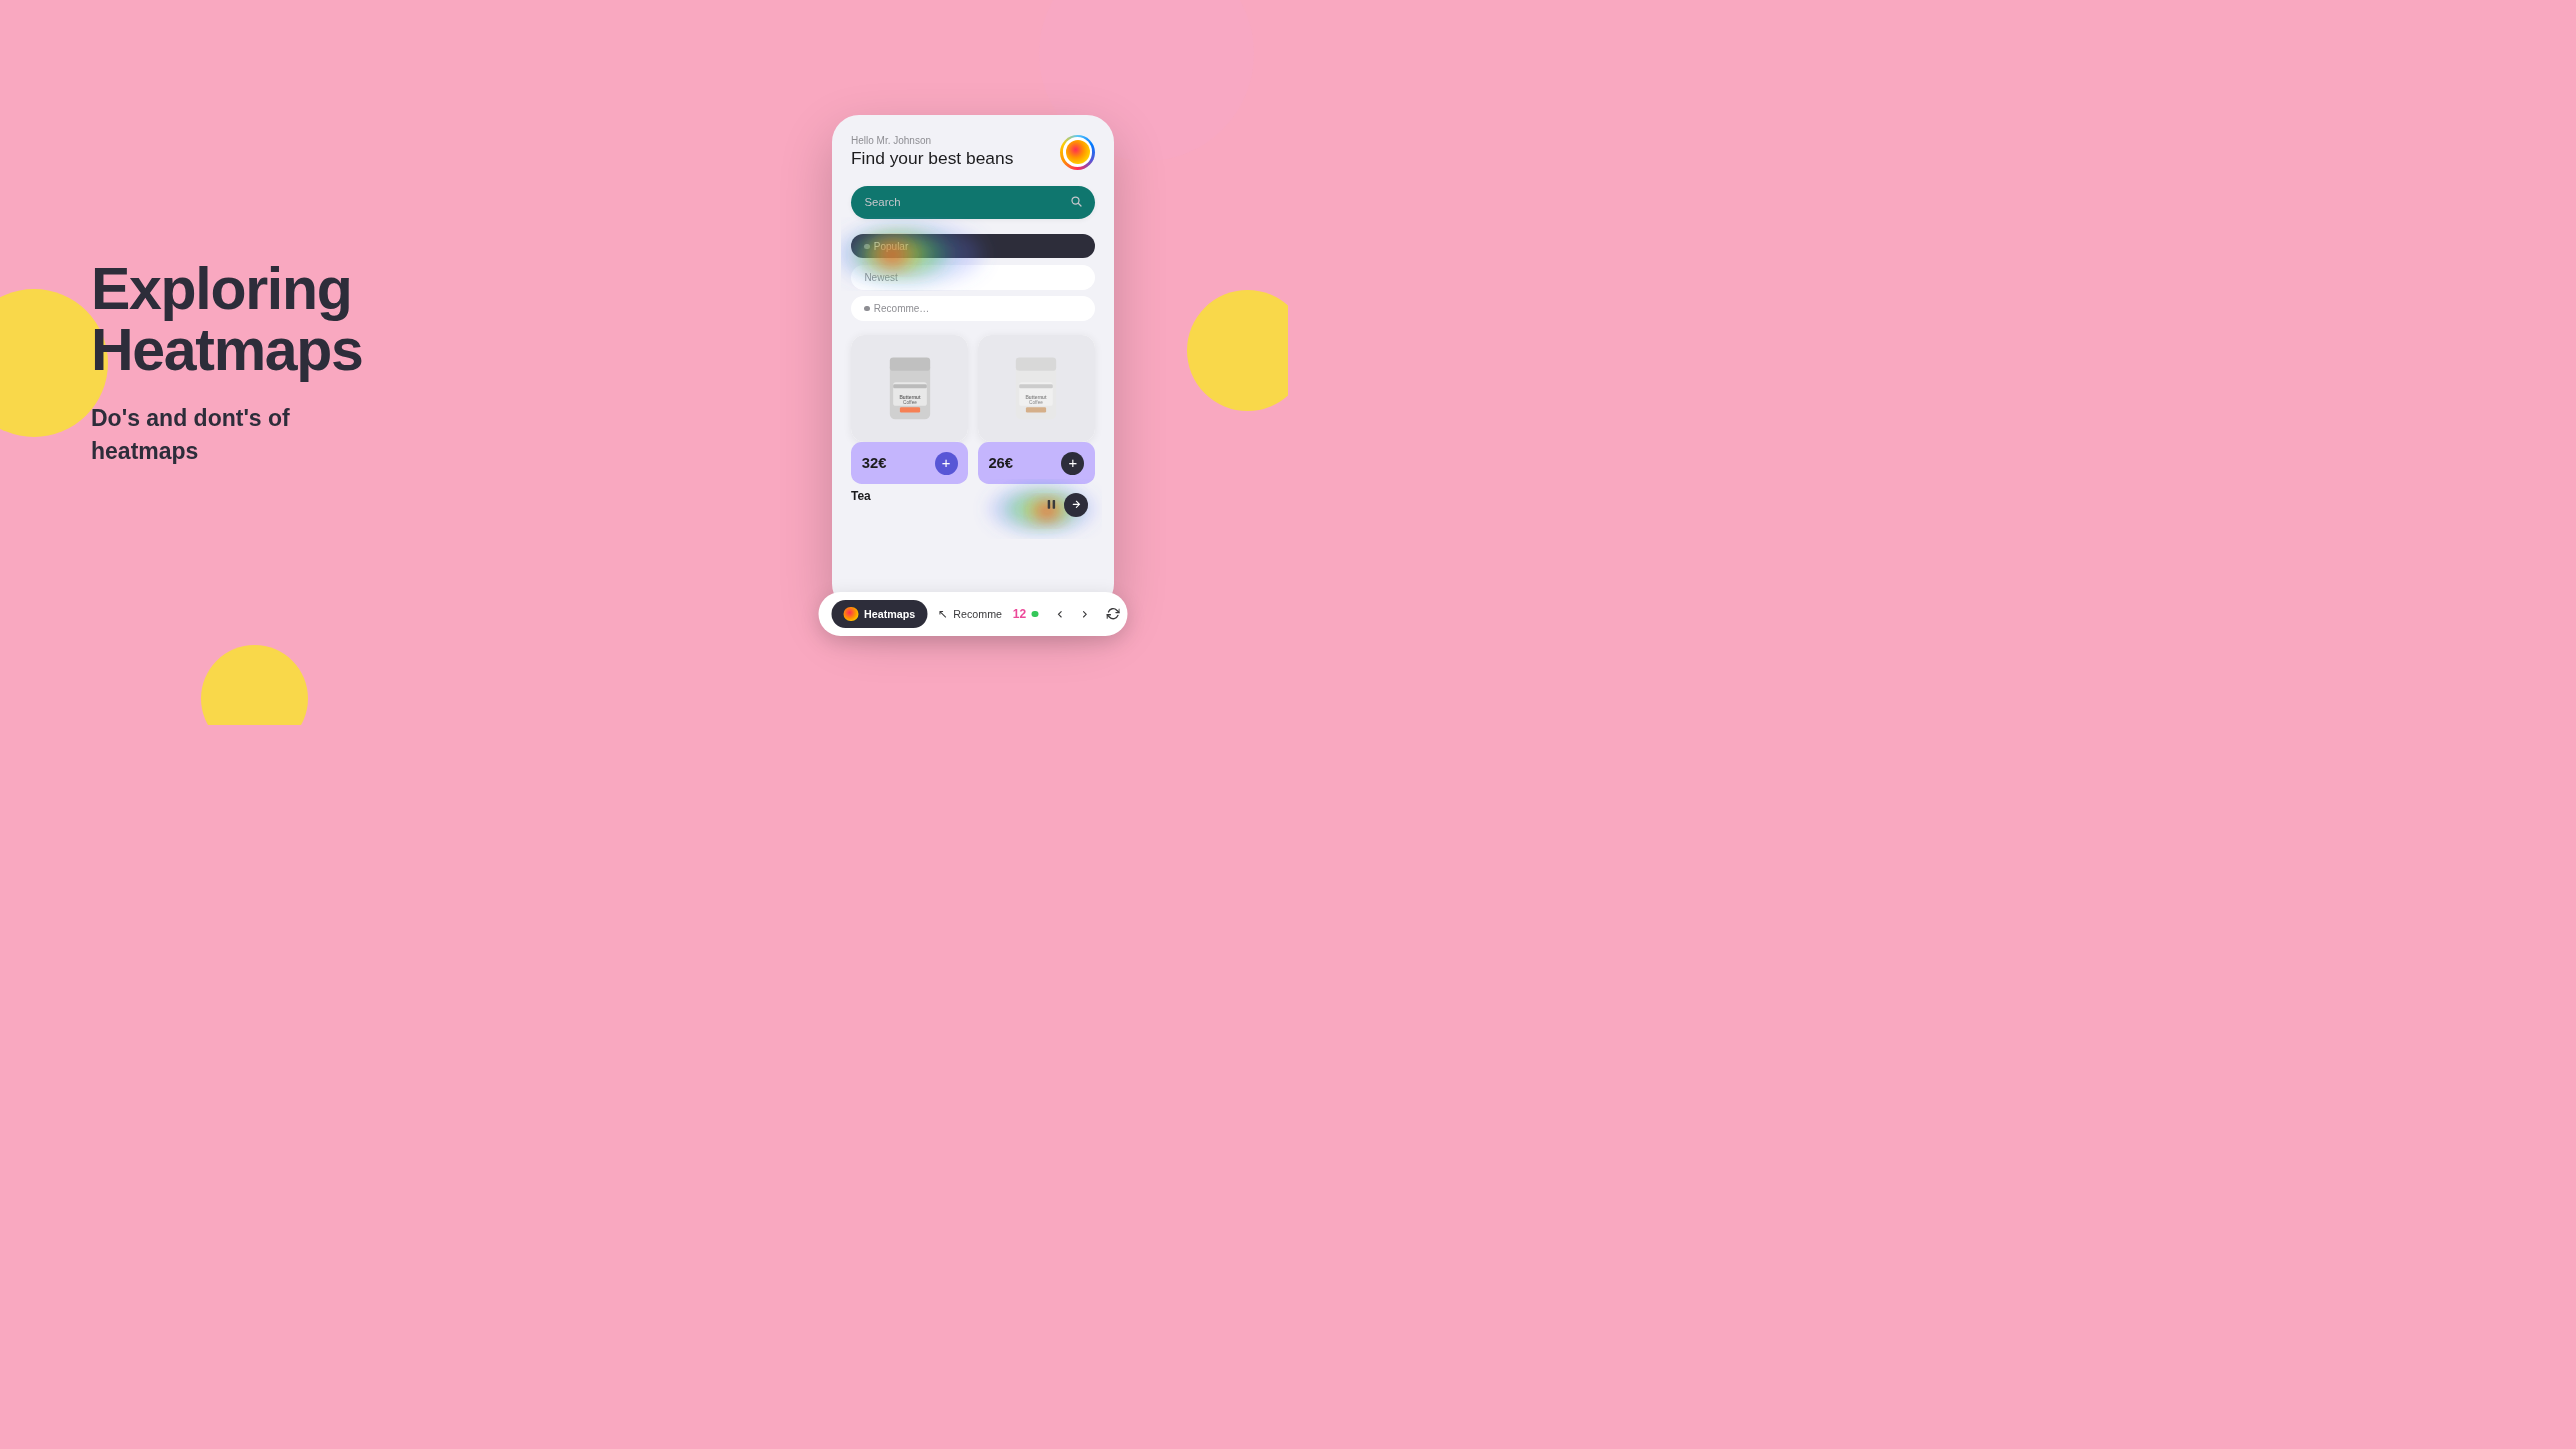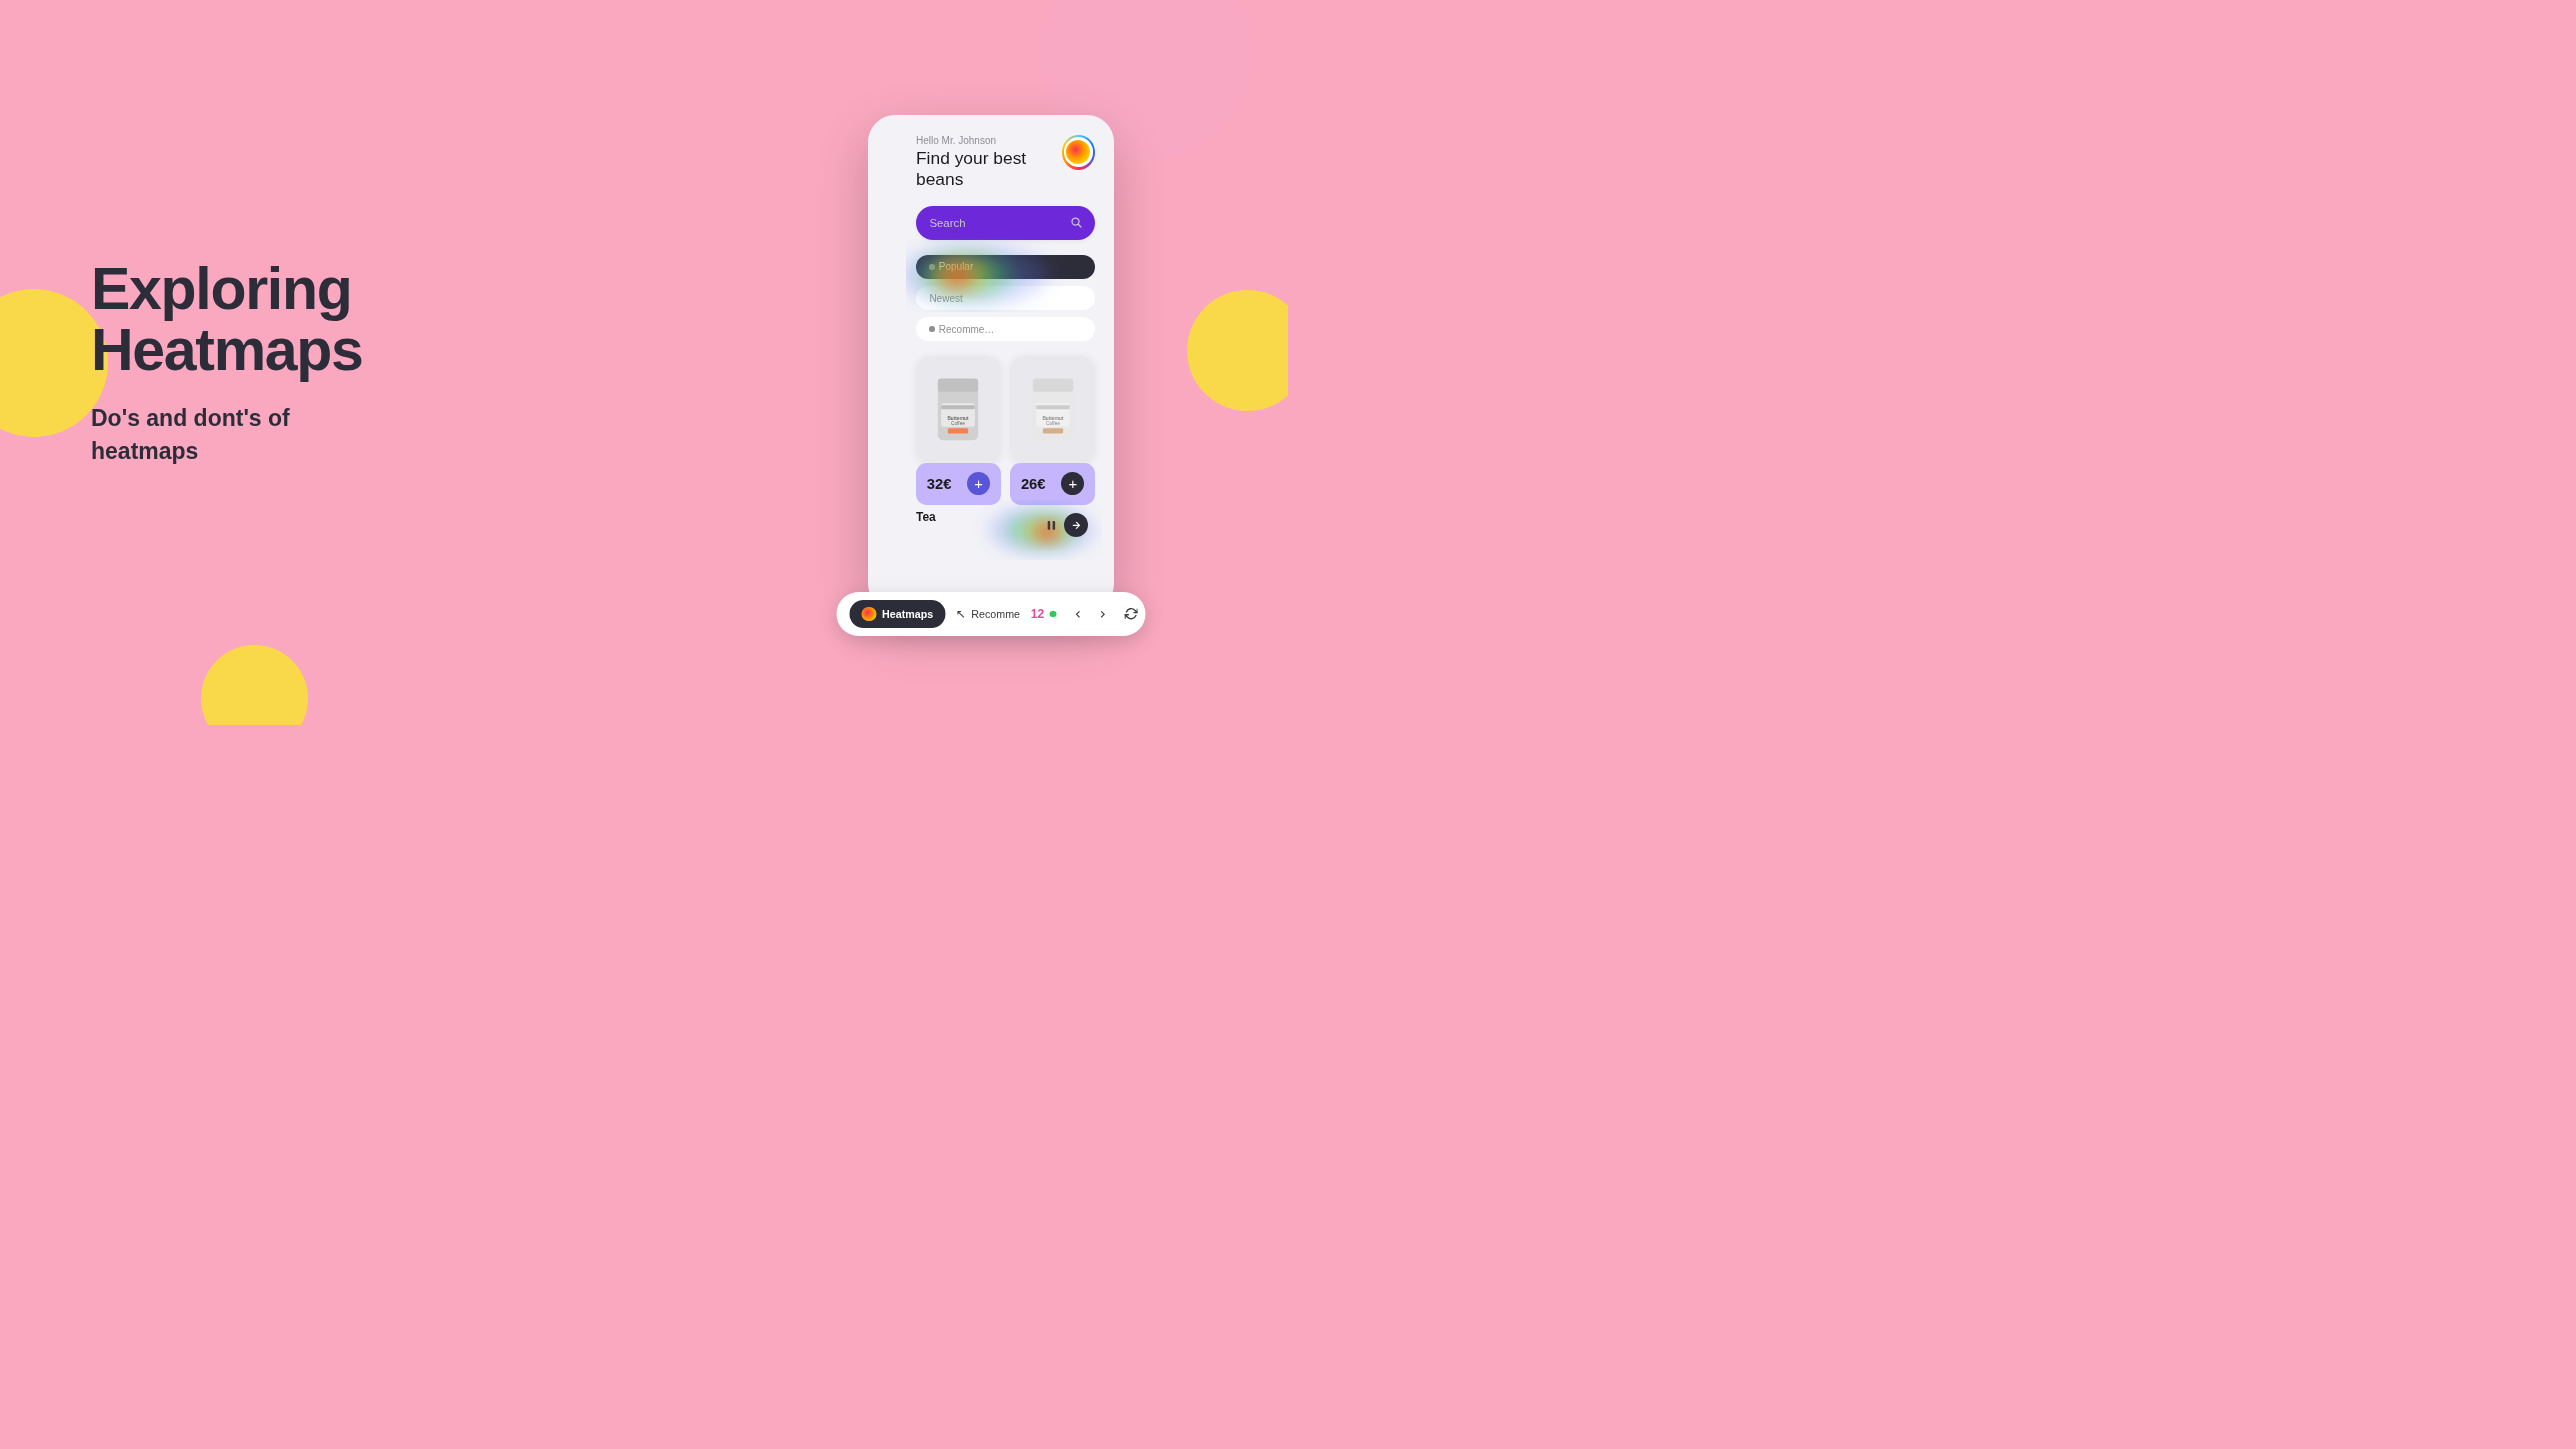--- a/index.html
+++ b/index.html
@@ -88,28 +88,27 @@
     
     .phone-container {
       position: absolute;
       right: 174px;
       top: 50%;
       transform: translateY(-50%);
       z-index: 3;
     }
 
     .phone-frame {
-      width: 246px;
+      width: 282px;
       background: #f2f2f7;
       border-radius: 27px;
       box-shadow: 0 20px 54px rgba(0,0,0,0.2);
       overflow: hidden;
       position: relative;
       height: 496px;
-      padding-left: 29px;
     }
 
     .phone-inner {
       padding: 20px 19px 0 19px;
       height: 100%;
       overflow: hidden;
       position: relative;
     }
 
     
@@ -156,21 +155,21 @@
 
     .avatar-heatmap-icon {
       width: 24px;
       height: 24px;
       border-radius: 50%;
       background: radial-gradient(circle at 40% 40%, #ff2d55 0%, #ff9500 40%, #ffcc00 70%, transparent 100%);
     }
 
     
     .search-bar {
-      background: #6d28d9;
+      background: #0f766e;
       border-radius: 34px;
       padding: 9.4px 13.4px;
       display: flex;
       align-items: center;
       justify-content: space-between;
       margin-bottom: 14.8px;
       box-shadow: 0 1.3px 5.4px rgba(0,0,0,0.06);
     }
 
     .search-text {

